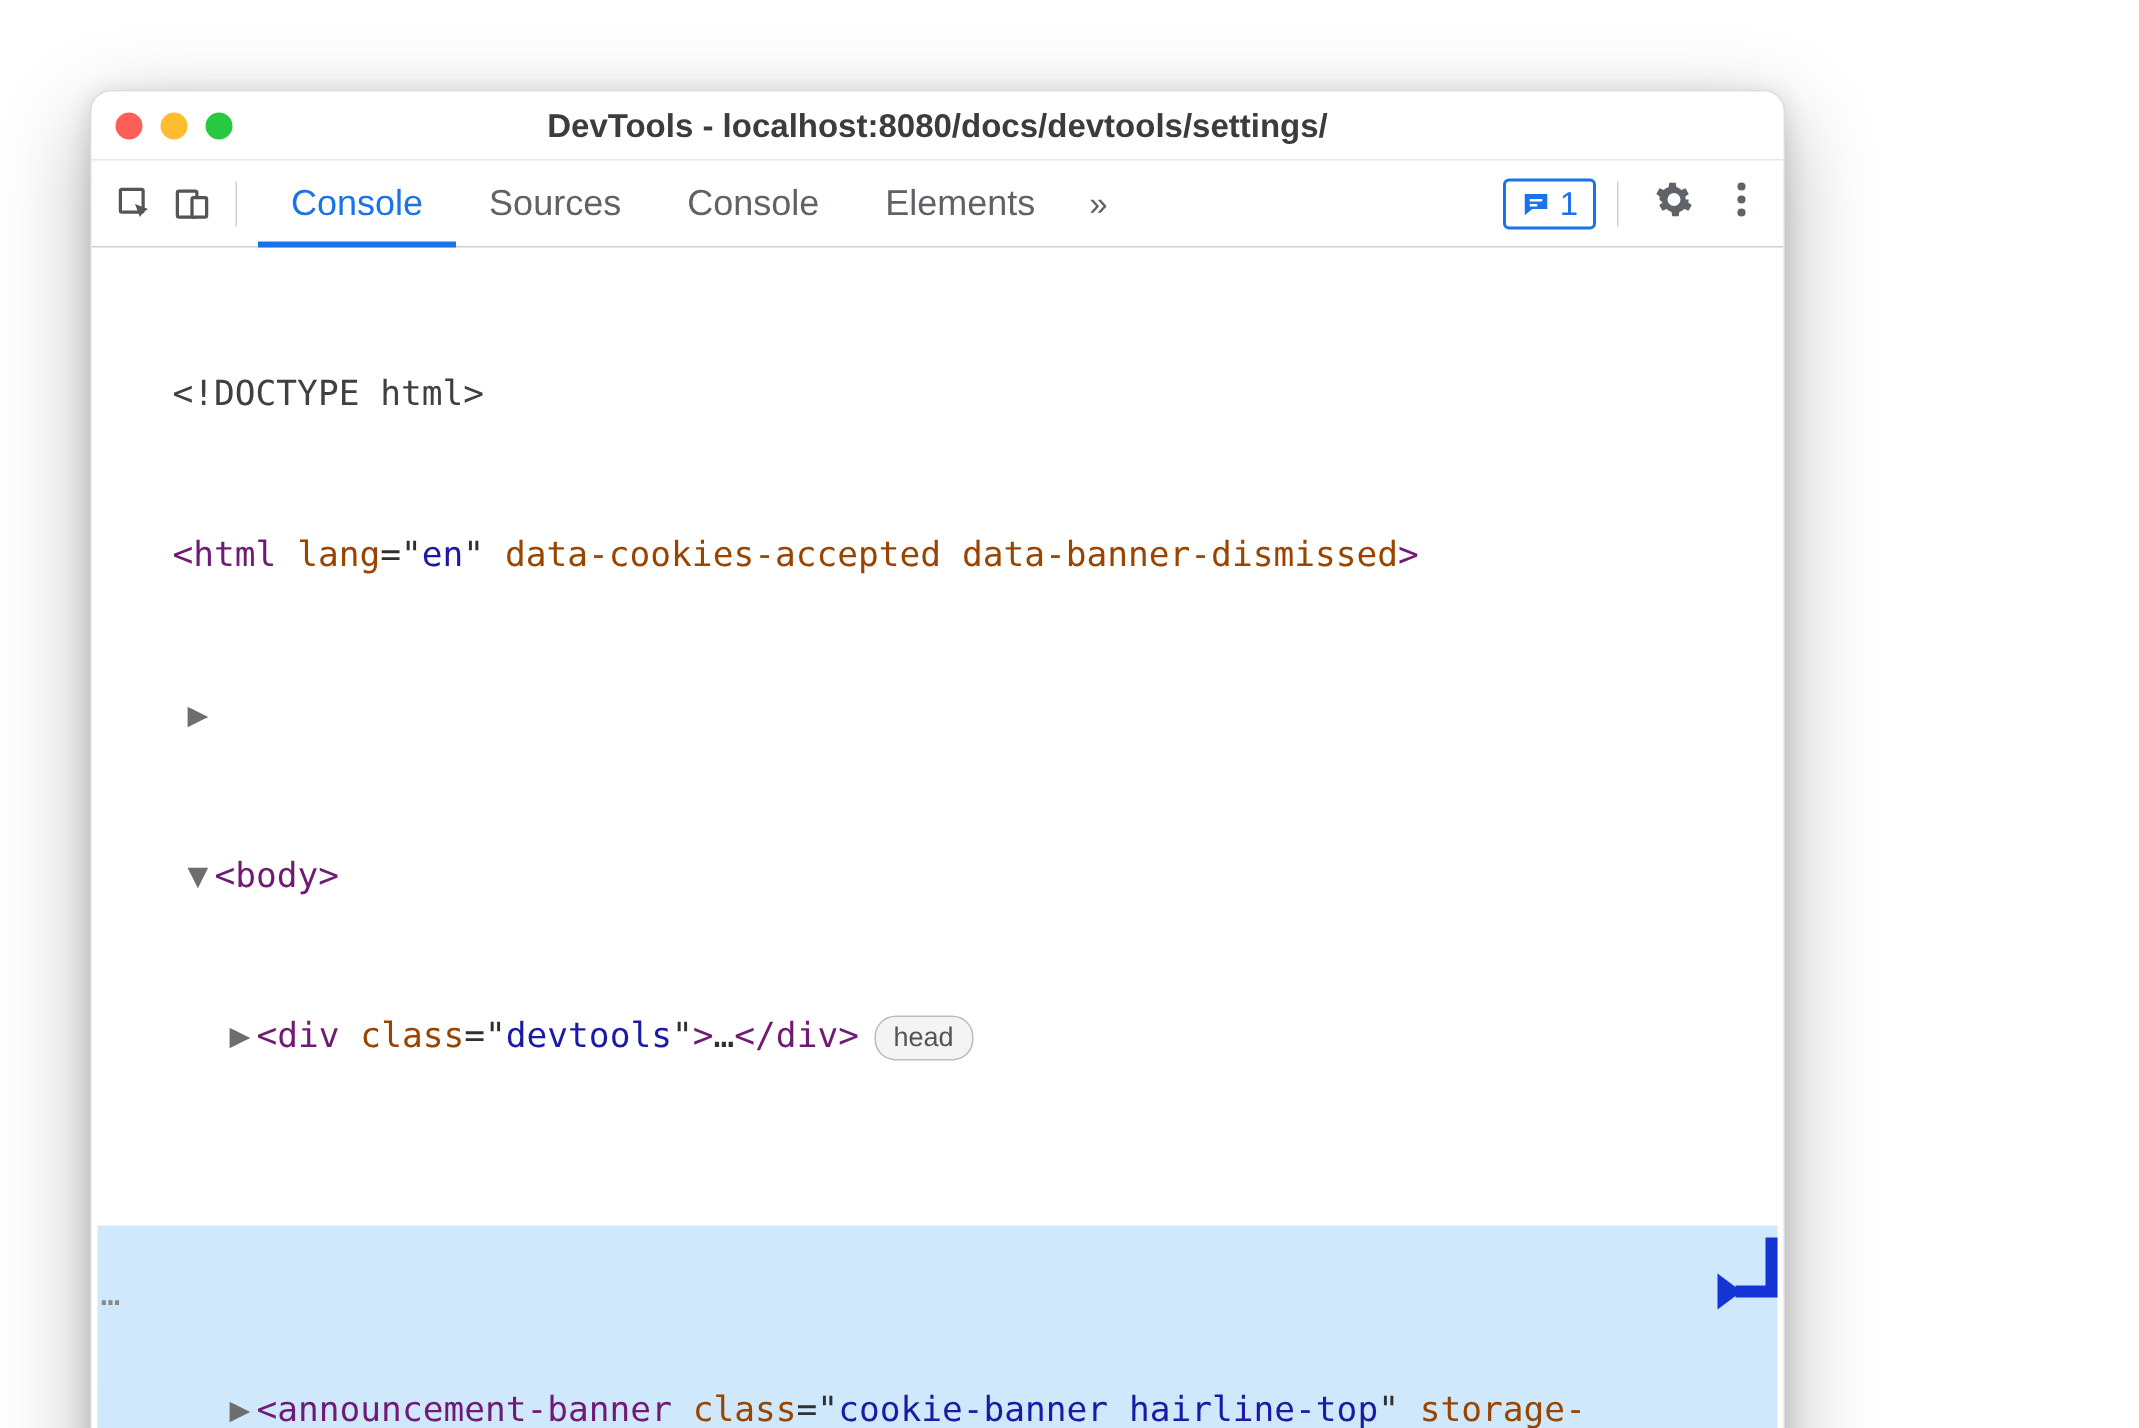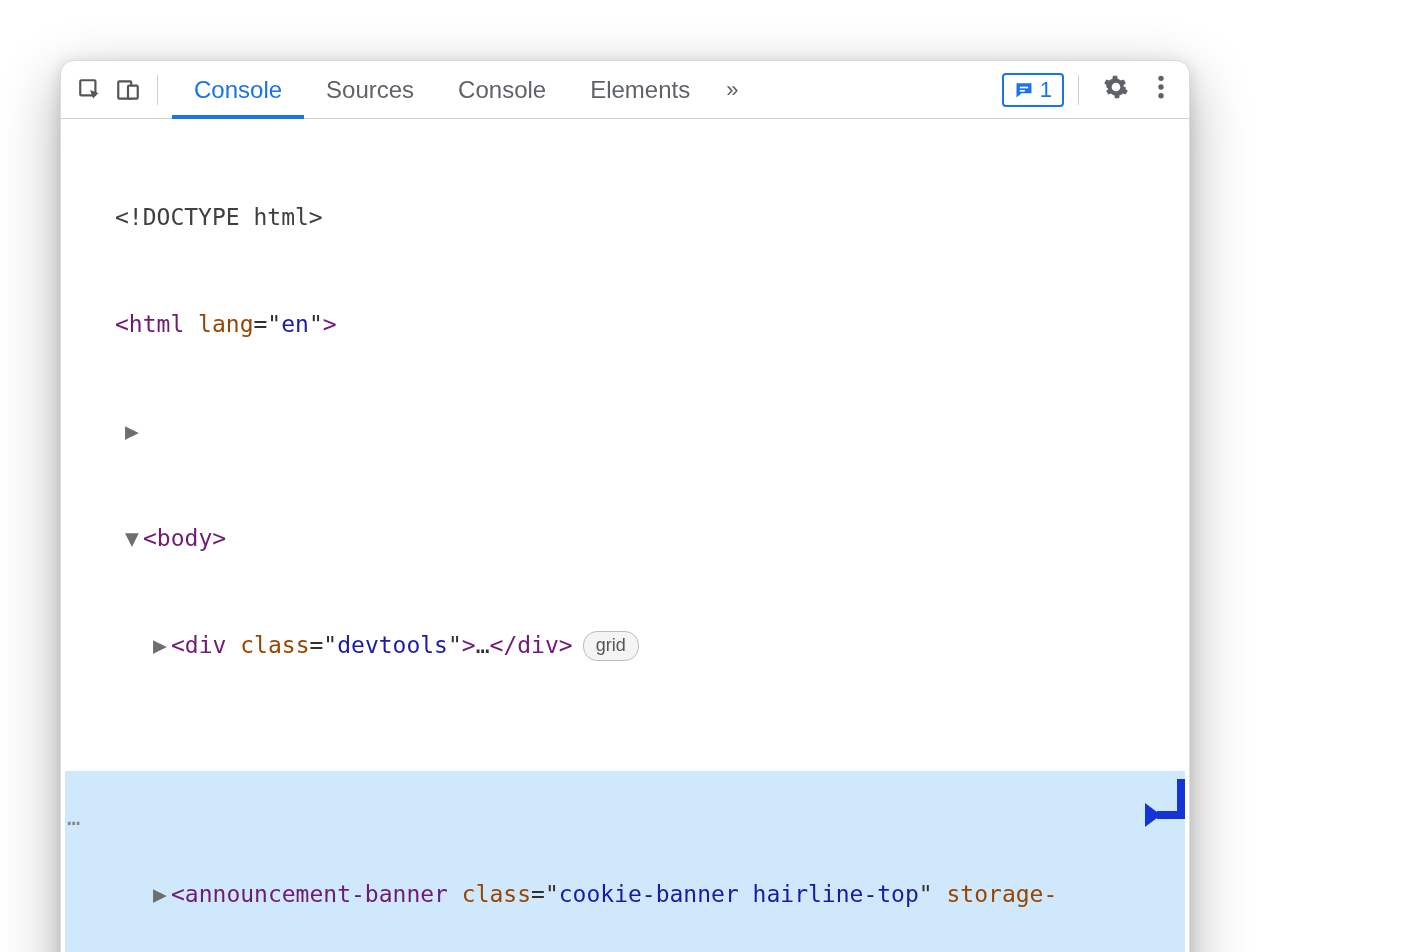--- a/index.html
+++ b/index.html
@@ -93,20 +93,28 @@
   }
   .arrow-annot {
     position:absolute; right:-6px; top:0; width:60px; height:72px;
   }
 </style>
 </head>
 <body>
 
 <div class="window">
 
+  <div class="titlebar">
+    <div class="traffic">
+      <span class="tl-close"></span>
+      <span class="tl-min"></span>
+      <span class="tl-max"></span>
+    </div>
+    <div class="title">DevTools - localhost:8080/docs/devtools/settings/</div>
+  </div>
 
   <div class="toolbar">
     <div class="tb-icon">
       <svg width="26" height="26" viewBox="0 0 24 24" fill="none" stroke="#555" stroke-width="2">
           <rect x="3" y="3" width="14" height="14" rx="1"></rect>
           <path d="M12 12 l8 3 -3 2 -2 3 z" fill="#555" stroke="none"></path>
         </svg>
     </div>
     <div class="tb-icon">
       <svg width="26" height="26" viewBox="0 0 24 24" fill="none" stroke="#555" stroke-width="2">
@@ -141,24 +149,24 @@
       <svg width="8" height="26" viewBox="0 0 6 24" fill="#5f6368">
           <circle cx="3" cy="4" r="2.5"></circle>
           <circle cx="3" cy="12" r="2.5"></circle>
           <circle cx="3" cy="20" r="2.5"></circle>
         </svg>
     </div>
   </div>
 
   <div class="dom">
     <div class="row indent1"><span class="doctype">&lt;!DOCTYPE html&gt;</span></div>
-    <div class="row indent1"><span class="tagp">&lt;html</span><span class="attr"> lang</span><span class="txt">="</span><span class="val">en</span><span class="txt">"</span><span class="tagp">&gt;</span></div>
+    <div class="row indent1"><span class="tagp">&lt;html</span><span class="attr"> lang</span><span class="txt">="</span><span class="val">en</span><span class="txt">"</span><span class="attr"> data-cookies-accepted data-banner-dismissed</span><span class="tagp">&gt;</span></div>
     <div class="row indent2"><span class="disclosure">▶</span></div>
     <div class="row indent2"><span class="disclosure">▼</span><span class="tagp">&lt;body&gt;</span></div>
-    <div class="row indent3"><span class="disclosure">▶</span><span class="tagp">&lt;div</span><span class="attr"> class</span><span class="txt">="</span><span class="val">devtools</span><span class="txt">"</span><span class="tagp">&gt;</span><span class="txt">…</span><span class="tagp">&lt;/div&gt;</span><span class="pill">grid</span></div>
+    <div class="row indent3"><span class="disclosure">▶</span><span class="tagp">&lt;div</span><span class="attr"> class</span><span class="txt">="</span><span class="val">devtools</span><span class="txt">"</span><span class="tagp">&gt;</span><span class="txt">…</span><span class="tagp">&lt;/div&gt;</span><span class="pill">head</span></div>
 
     <div class="hl-block" style="position:relative;">
       <span class="ellipsis-gutter">⋯</span>
       <div class="row indent3 hl"><span class="disclosure">▶</span><span class="tagp">&lt;announcement-banner</span><span class="attr"> class</span><span class="txt">="</span><span class="val">cookie-banner hairline-top</span><span class="txt">"</span><span class="attr"> storage-</span></div>
       
       <svg class="arrow-annot" viewBox="0 0 60 72">
           <path d="M50 8 v36 h-24" stroke="#1434d6" stroke-width="8" fill="none"></path>
           <path d="M30 44 l-16 -12 v24 z" fill="#1434d6"></path>
         </svg>
     </div>

